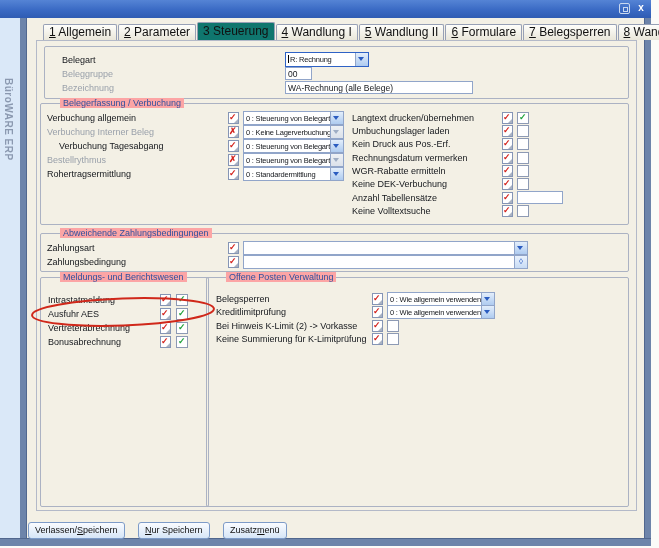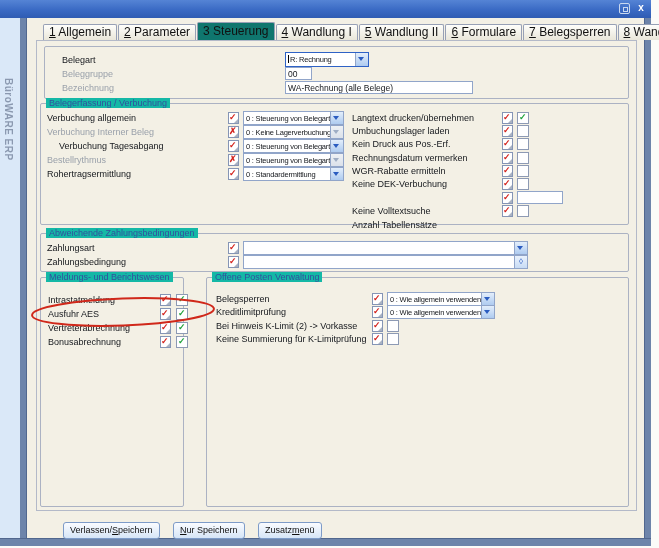--- a/index.html
+++ b/index.html
@@ -20,21 +20,21 @@
   .tabs{position:absolute;left:43px;top:24px;height:16px;display:flex;align-items:flex-end;z-index:3;}
   .tab{height:16px;line-height:15px;padding:0 5px;margin-right:1px;font-size:12px;color:#111;
     background:linear-gradient(180deg,#fefefb,#e9e6d9);border:1px solid #97a0b5;border-bottom:none;
     border-radius:2px 2px 0 0;box-sizing:border-box;white-space:nowrap;}
   .tab.active{height:18px;line-height:17px;background:#0f766e;position:relative;z-index:4;}
   .tab .ac{text-decoration:underline;}
 
   .tabpanel{position:absolute;left:36px;top:40px;width:601px;height:471px;border:1px solid #b3b9c8;background:#f3f0e5;box-sizing:border-box;z-index:1;}
 
   .group{position:absolute;border:1px solid #abb2c3;border-radius:2px;box-sizing:border-box;z-index:2;}
-  .legend{position:absolute;top:-6px;left:5px;background:#14b8a6;padding:0 3px;font-size:9px;color:#32509d;white-space:nowrap;}
+  .legend{position:absolute;top:-6px;left:19px;background:#fca5a5;padding:0 3px;font-size:9px;color:#32509d;white-space:nowrap;}
 
   .lbl{position:absolute;font-size:9px;color:#15181d;white-space:nowrap;z-index:3;}
   .lbl.dis{color:#9aa1ab;}
 
   .flag{position:absolute;width:11px;height:12px;background:#fff;border:1px solid #8595b5;box-sizing:border-box;z-index:3;}
   .flag .fm{position:absolute;left:0px;top:-2px;font-size:9px;font-weight:bold;color:#d3221c;line-height:12px;}
   .flag::before{content:"";position:absolute;right:0;bottom:0;width:0;height:0;border-bottom:4px solid #a9b2c2;border-left:4px solid transparent;}
 
   .cb{position:absolute;width:12px;height:12px;background:#fff;border:1px solid #8d9ab4;box-sizing:border-box;z-index:3;}
   .cb .ck{position:absolute;left:1px;top:-2px;font-size:9px;font-weight:bold;color:#1fa13a;line-height:12px;}
@@ -46,21 +46,21 @@
   .combo .cbtn::after{content:"";position:absolute;left:2px;top:4px;border-left:3px solid transparent;border-right:3px solid transparent;border-top:4px solid currentColor;}
   .combo.dis .cbtn{background:linear-gradient(180deg,#eef1f5,#dbe1ea);color:#9fadc4;}
   .combo.focus{border-color:#2e62c6;}
   .caret{display:inline-block;width:1px;height:8px;background:#000;vertical-align:-1px;margin-right:1px;}
   .spinbtn{position:absolute;right:0;top:0;bottom:0;width:12px;border-left:1px solid #91a5c9;background:linear-gradient(180deg,#eaf2fc,#c8dcf5);
     color:#2a5cc0;font-size:8px;text-align:center;line-height:12px;}
 
   .inp{position:absolute;height:13px;background:#fff;border:1px solid #91a5c9;box-sizing:border-box;
     font-family:"Liberation Sans",sans-serif;font-size:8.5px;padding:0 2px;color:#15181d;z-index:3;}
 
-  .btnrow{position:absolute;left:63px;top:519px;z-index:3;}
+  .btnrow{position:absolute;left:28px;top:519px;z-index:3;}
   .pbtn{display:inline-block;margin-right:9px;padding:2px 6px 3px 6px;font-size:9px;color:#111;white-space:nowrap;
     background:linear-gradient(180deg,#fafcff,#d6e5f7);border:1px solid #7d9bc8;border-radius:3px;}
   .pbtn .ac{text-decoration:underline;}
 
   .annot{position:absolute;z-index:6;pointer-events:none;}
 </style>
 </head>
 <body>
 
 <div class="window">
@@ -191,21 +191,21 @@
     </div>
 
   <div class="lbl" style="left:352px;top:179px;">Keine DEK-Verbuchung</div>
   <div class="flag" style="left:502px;top:178px;">
       <span class="fm">✓</span>
     </div>
   <div class="cb" style="left:517px;top:178px;">
       <span class="ck"></span>
     </div>
 
-  <div class="lbl" style="left:352px;top:193px;margin-top:27px;">Anzahl Tabellensätze</div>
+  <div class="lbl" style="left:352px;top:193px;">Anzahl Tabellensätze</div>
   <div class="flag" style="left:502px;top:192px;">
       <span class="fm">✓</span>
     </div>
   <input class="inp" style="left: 517px; top: 191px; width: 46px;" value="">
 
   <div class="lbl" style="left:352px;top:206px;">Keine Volltextsuche</div>
   <div class="flag" style="left:502px;top:205px;">
       <span class="fm">✓</span>
     </div>
   <div class="cb" style="left:517px;top:205px;">
@@ -225,21 +225,21 @@
     </div>
   <div class="lbl" style="left:47px;top:257px;">Zahlungsbedingung</div>
   <div class="flag" style="left:228px;top:256px;">
       <span class="fm">✓</span>
     </div>
   <div class="combo" style="left:243px;top:255px;width:285px;">
       <span class="ctxt"></span>
       <span class="spinbtn">◊</span>
     </div>
 
-  <div class="group" style="left:40px;top:277px;width:144px;height:230px;">
+  <div class="group" style="left:40px;top:277px;width:169px;height:230px;">
     <span class="legend">Meldungs- und Berichtswesen</span>
   </div>
   <div class="lbl" style="left:48px;top:295px;">Intrastatmeldung</div>
   <div class="flag" style="left:160px;top:294px;">
       <span class="fm">✓</span>
     </div>
   <div class="cb" style="left:176px;top:294px;">
       <span class="ck">✓</span>
     </div>
 

